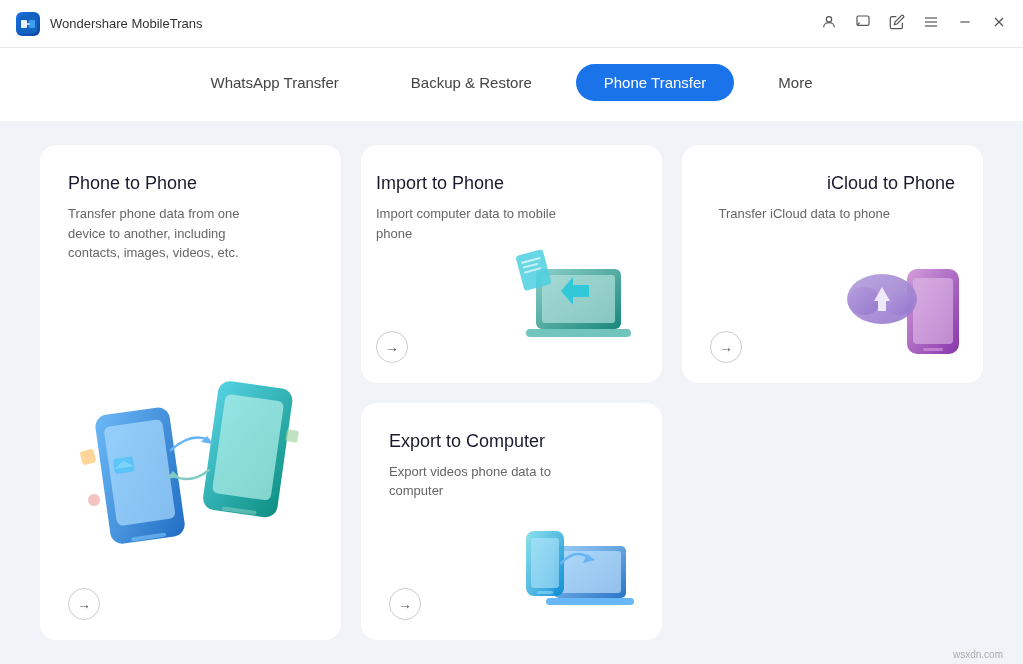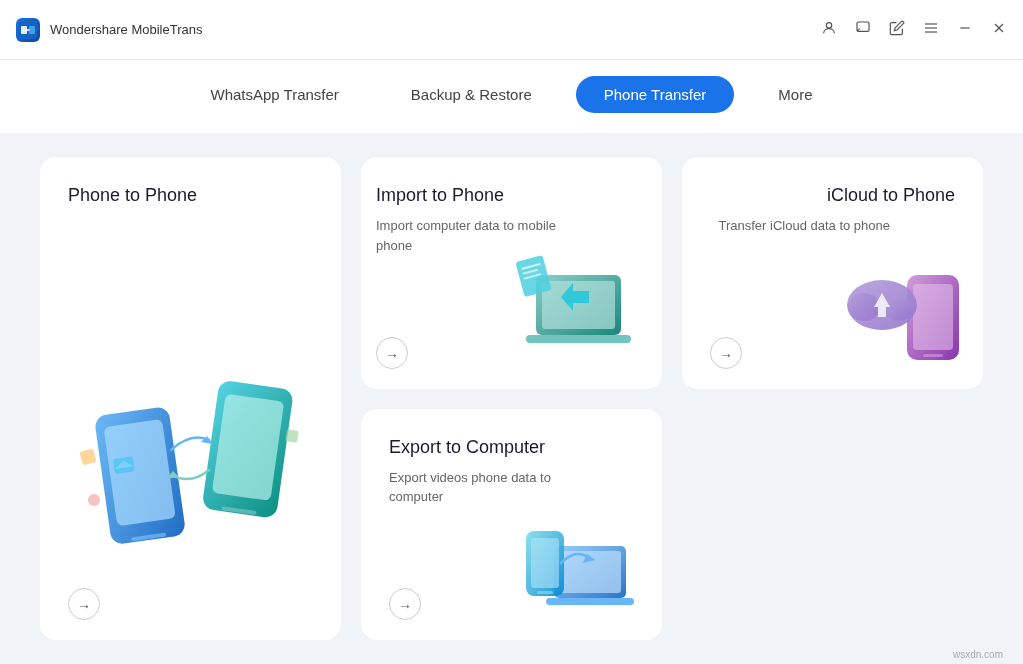--- a/index.html
+++ b/index.html
@@ -13,21 +13,21 @@
       flex-direction: column;
     }
 
     
     .title-bar {
       background: #ffffff;
       display: flex;
       align-items: center;
       justify-content: space-between;
       padding: 16px 16px;
-      height: 60px;
+      height: 48px;
       border-bottom: 1px solid #e8e8e8;
       flex-shrink: 0;
     }
     .title-bar-left {
       display: flex;
       align-items: center;
       gap: 10px;
     }
     .app-icon {
       width: 24px;
@@ -230,20 +230,21 @@
   <button class="nav-tab inactive">WhatsApp Transfer</button>
   <button class="nav-tab inactive">Backup &amp; Restore</button>
   <button class="nav-tab active">Phone Transfer</button>
   <button class="nav-tab inactive">More</button>
 </div>
 
 <div class="main-content">
 
   <div class="card large" style="grid-column:1; grid-row:1/3;">
     <div class="card-title">Phone to Phone</div>
+    <div class="card-desc">Transfer phone data from one device to another, including contacts, images, videos, etc.</div>
 
     <div style="flex:1; display:flex; align-items:flex-end; justify-content:center; padding-bottom:50px;">
       <svg width="230" height="200" viewBox="0 0 230 200">
 
         <g transform="translate(10,30) rotate(-8,60,100)">
           <rect x="20" y="10" width="75" height="130" rx="12" fill="url(#blueGrad)" opacity="0.95"></rect>
           <rect x="28" y="22" width="59" height="100" rx="6" fill="#aadcff" opacity="0.7"></rect>
           <rect x="40" y="135" width="35" height="4" rx="2" fill="#7ec8ff" opacity="0.6"></rect>
 
           <rect x="33" y="55" width="20" height="15" rx="3" fill="#4fc3f7" opacity="0.8"></rect>

